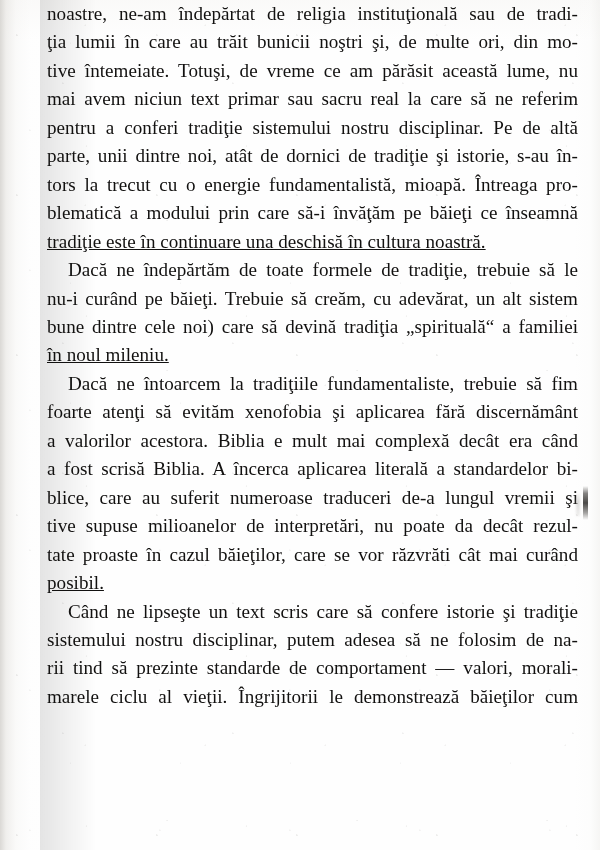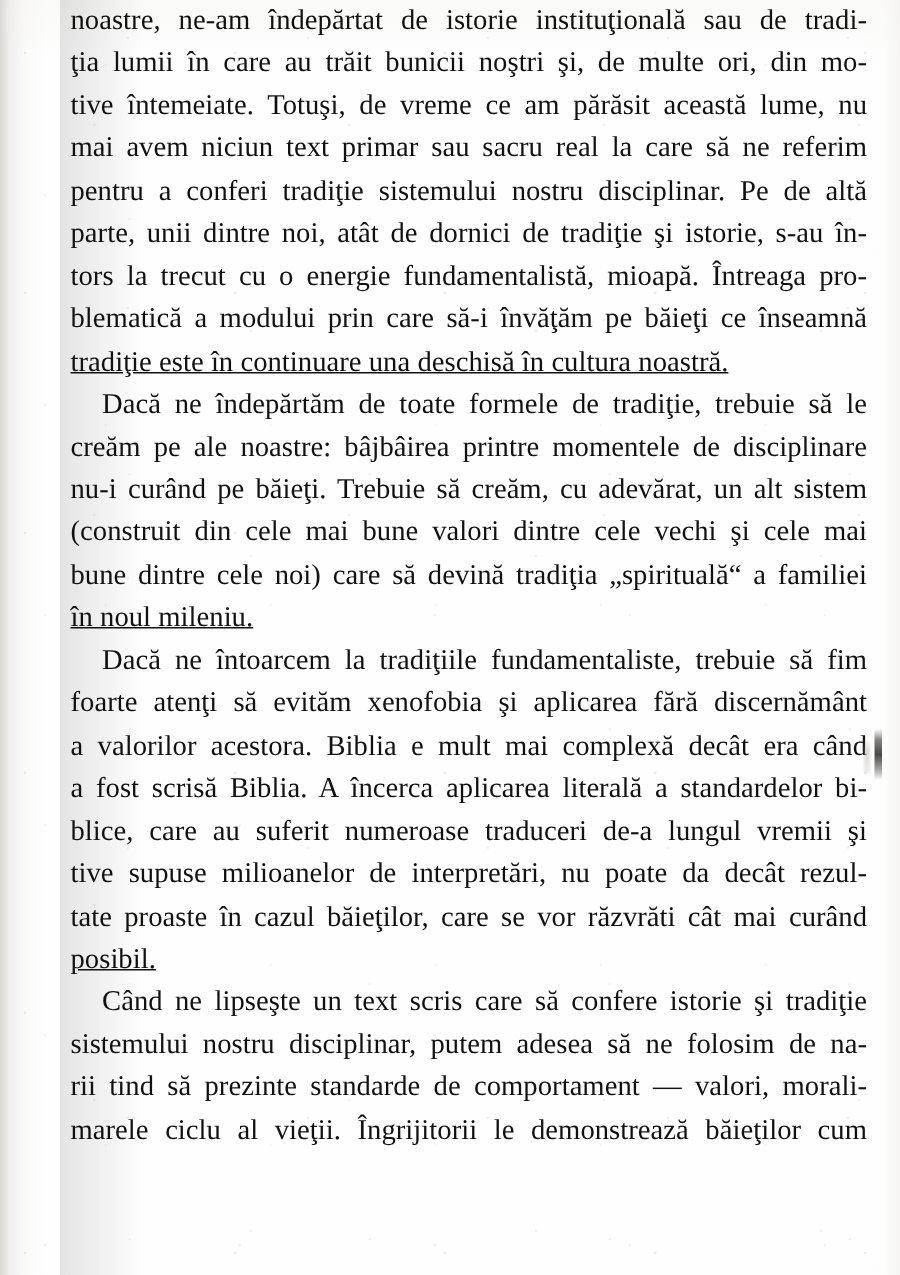--- a/index.html
+++ b/index.html
@@ -141,33 +141,31 @@
 </head>
 <body>
 
 <div class="page">
 
   <div class="paper-tone"></div>
   <div class="speckle"></div>
   <div class="ink-left"></div>
 
   <div class="textblock" id="textblock">
-      <div class="line just">noastre, ne-am îndepărtat de istorie instituţională sau de tradi-</div>
+      <div class="line just">noastre, ne-am îndepărtat de religia instituţională sau de tradi-</div>
       <div class="line just">ţia lumii în care au trăit bunicii noştri şi, de multe ori, din mo-</div>
       <div class="line just">tive întemeiate. Totuşi, de vreme ce am părăsit această lume, nu</div>
       <div class="line just">mai avem niciun text primar sau sacru real la care să ne referim</div>
       <div class="line just">pentru a conferi tradiţie sistemului nostru disciplinar. Pe de altă</div>
       <div class="line just">parte, unii dintre noi, atât de dornici de tradiţie şi istorie, s-au în-</div>
       <div class="line just">tors la trecut cu o energie fundamentalistă, mioapă. Întreaga pro-</div>
       <div class="line just">blematică a modului prin care să-i învăţăm pe băieţi ce înseamnă</div>
       <div class="line last">tradiţie este în continuare una deschisă în cultura noastră.</div>
       <div class="line just indent">Dacă ne îndepărtăm de toate formele de tradiţie, trebuie să le</div>
-      <div class="line just">creăm pe ale noastre: bâjbâirea printre momentele de disciplinare</div>
       <div class="line just">nu-i curând pe băieţi. Trebuie să creăm, cu adevărat, un alt sistem</div>
-      <div class="line just">(construit din cele mai bune valori dintre cele vechi şi cele mai</div>
       <div class="line just">bune dintre cele noi) care să devină tradiţia „spirituală“ a familiei</div>
       <div class="line last">în noul mileniu.</div>
       <div class="line just indent">Dacă ne întoarcem la tradiţiile fundamentaliste, trebuie să fim</div>
       <div class="line just">foarte atenţi să evităm xenofobia şi aplicarea fără discernământ</div>
       <div class="line just">a valorilor acestora. Biblia e mult mai complexă decât era când</div>
       <div class="line just">a fost scrisă Biblia. A încerca aplicarea literală a standardelor bi-</div>
       <div class="line just">blice, care au suferit numeroase traduceri de-a lungul vremii şi</div>
       <div class="line just">tive supuse milioanelor de interpretări, nu poate da decât rezul-</div>
       <div class="line just">tate proaste în cazul băieţilor, care se vor răzvrăti cât mai curând</div>
       <div class="line last">posibil.</div>

